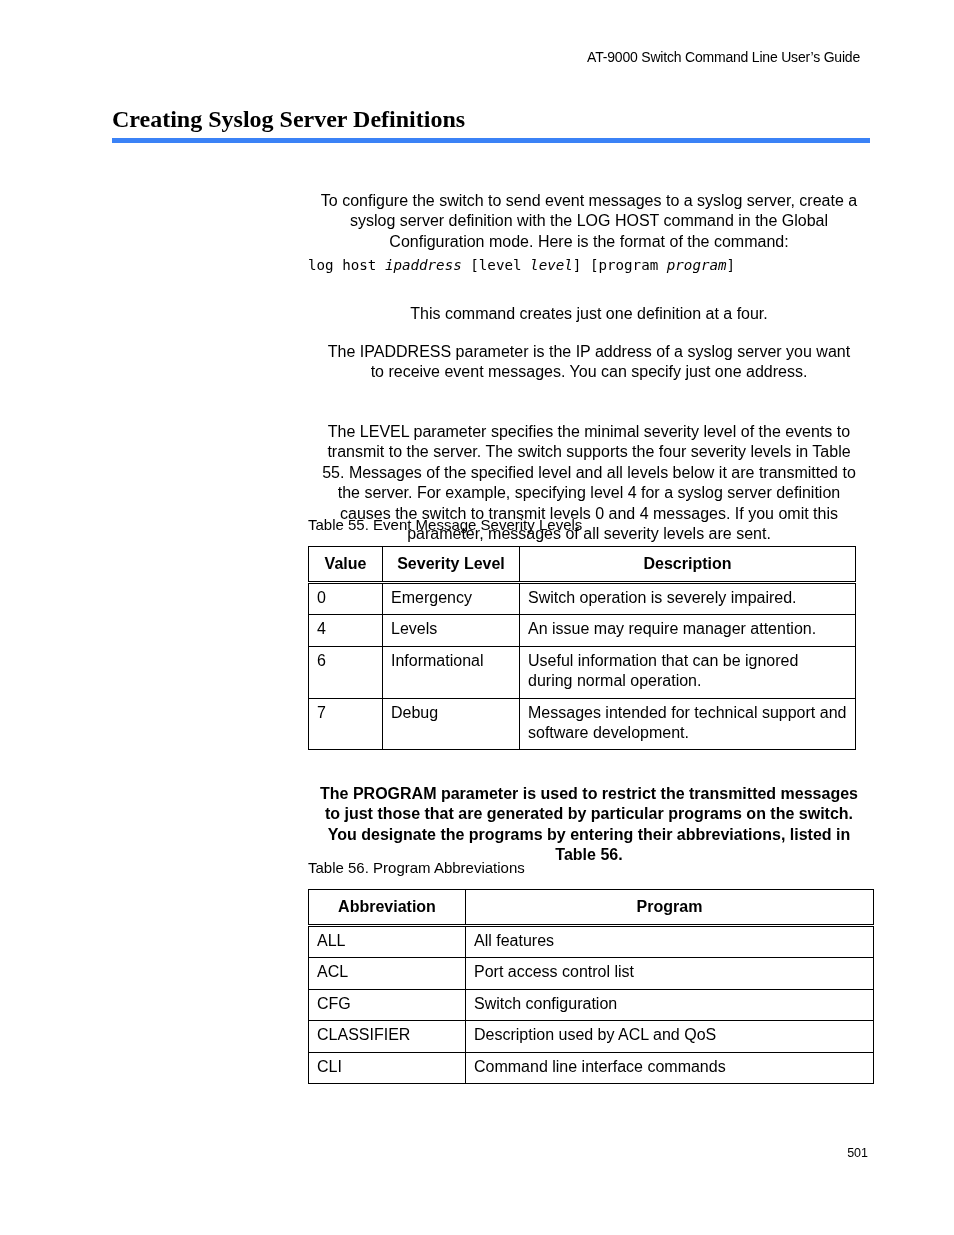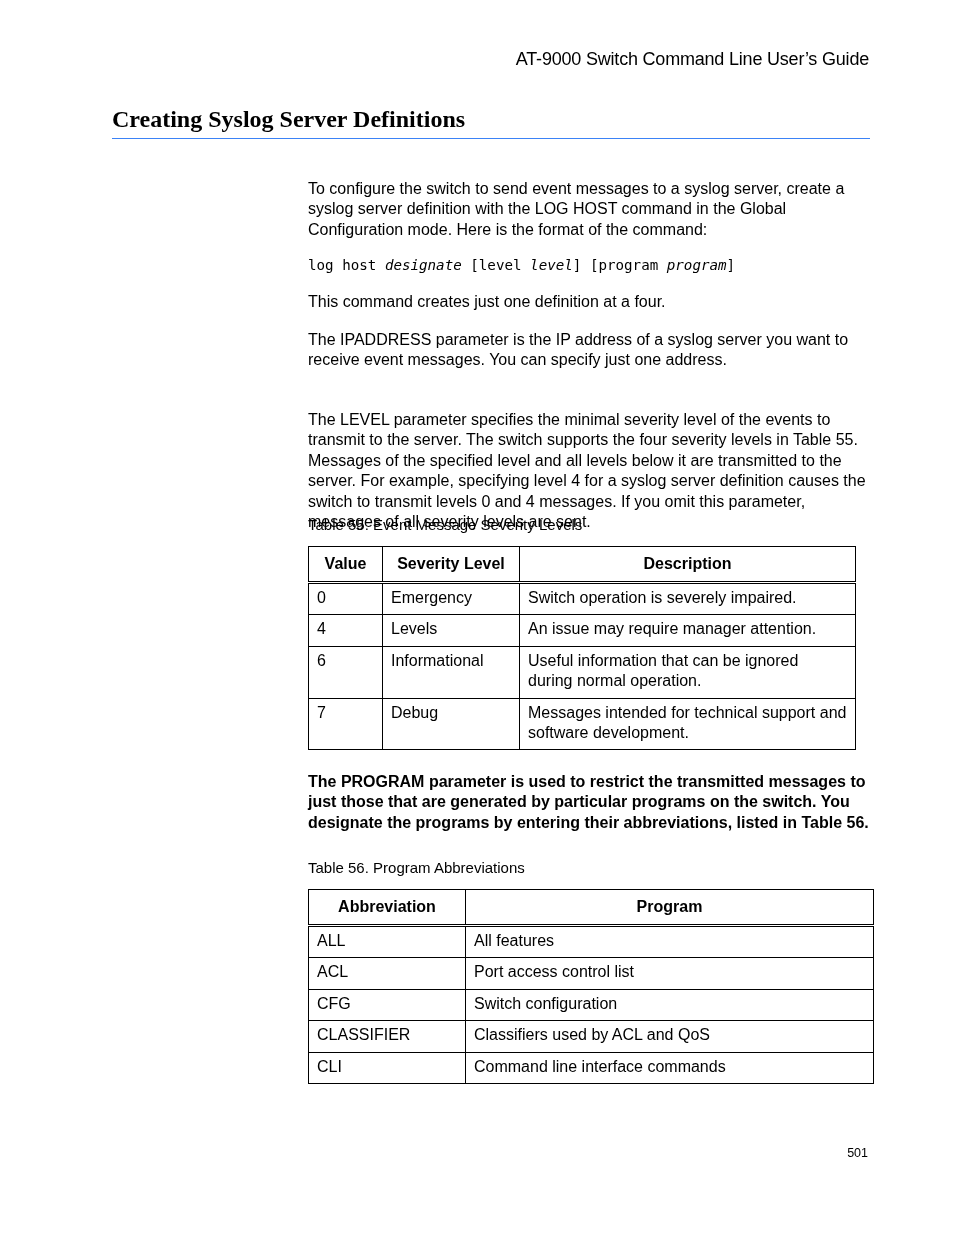--- a/index.html
+++ b/index.html
@@ -1,40 +1,40 @@
 <!DOCTYPE html>
 <html><head>
 <meta charset="utf-8">
 <style>
   html, body { margin: 0; padding: 0; background: #ffffff; }
   body { width: 954px; height: 1235px; position: relative; overflow: hidden; color: #000; font-family: "Liberation Sans", sans-serif; }
-  .running-header { position: absolute; top: 49px; right: 85px; font-size: 18px; letter-spacing: -0.2px; }
-  .section-title { position: absolute; left: 112px; top: 106px; width: 758px; margin: 0; font-family: "Liberation Serif", serif; font-weight: bold; font-size: 24px; padding-bottom: 5px; border-bottom: 1px solid #3b82f6; }
+  .running-header { position: absolute; top: 49px; right: 94px; font-size: 14px; letter-spacing: -0.2px; }
+  .section-title { position: absolute; left: 112px; top: 106px; width: 758px; margin: 0; font-family: "Liberation Serif", serif; font-weight: bold; font-size: 24px; padding-bottom: 5px; border-bottom: 5px solid #3b82f6; }
   .body-col { position: absolute; left: 308px; width: 562px; font-size: 16px; line-height: 20.4px; }
-  .body-col p { margin: 0; }
+  .body-col p { margin: 12px; text-align: center; }
   .code { font-family: "DejaVu Sans Mono", monospace; font-size: 14.2px; }
   .code i { font-style: italic; }
   .caption { text-align: left; font-size: 15px; }
   table { border-collapse: collapse; font-size: 16px; }
   table th { font-weight: bold; padding: 8px 10px; text-align: center; border: 1px solid #000; border-bottom: 3px double #000; }
   table td { padding: 4px 8px 6px 8px; vertical-align: top; border: 1px solid #000; line-height: 20.4px; }
   .page-number { position: absolute; top: 1146px; right: 86px; font-size: 12.5px; margin-left: 28px; }
 </style>
 </head>
 <body>
 
 <div class="running-header">AT-9000 Switch Command Line User’s Guide</div>
 
 <h1 class="section-title">Creating Syslog Server Definitions</h1>
 
 <div class="body-col" style="top:179px;">
   <p>To configure the switch to send event messages to a syslog server, create a syslog server definition with the LOG HOST command in the Global Configuration mode. Here is the format of the command:</p>
 </div>
 
-<div class="body-col code" style="top:255px;"><span style="white-space:pre">log host </span><i>designate</i><span style="white-space:pre"> [level </span><i>level</i><span style="white-space:pre">] [program </span><i>program</i><span>]</span></div>
+<div class="body-col code" style="top:255px;"><span style="white-space:pre">log host </span><i>ipaddress</i><span style="white-space:pre"> [level </span><i>level</i><span style="white-space:pre">] [program </span><i>program</i><span>]</span></div>
 
 <div class="body-col" style="top:292px;">
   <p>This command creates just one definition at a four.</p>
 </div>
 
 <div class="body-col" style="top:330px;">
   <p>The IPADDRESS parameter is the IP address of a syslog server you want to receive event messages. You can specify just one address.</p>
 </div>
 
 <div class="body-col" style="top:410px;">
@@ -105,21 +105,21 @@
     <tr>
       <td>ACL</td>
       <td>Port access control list</td>
     </tr>
     <tr>
       <td>CFG</td>
       <td>Switch configuration</td>
     </tr>
     <tr>
       <td>CLASSIFIER</td>
-      <td>Classifiers used by ACL and QoS</td>
+      <td>Description used by ACL and QoS</td>
     </tr>
     <tr>
       <td>CLI</td>
       <td>Command line interface commands</td>
     </tr>
   </tbody>
 </table>
 
 <div class="page-number">501</div>
 

